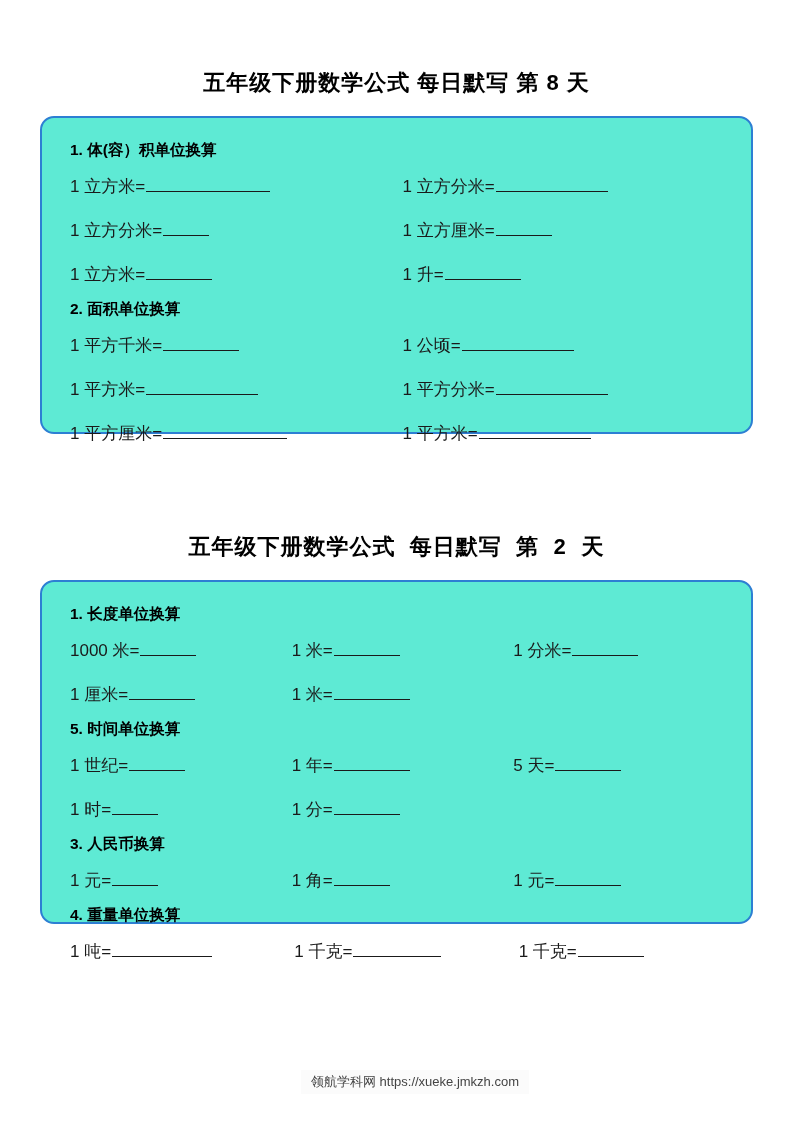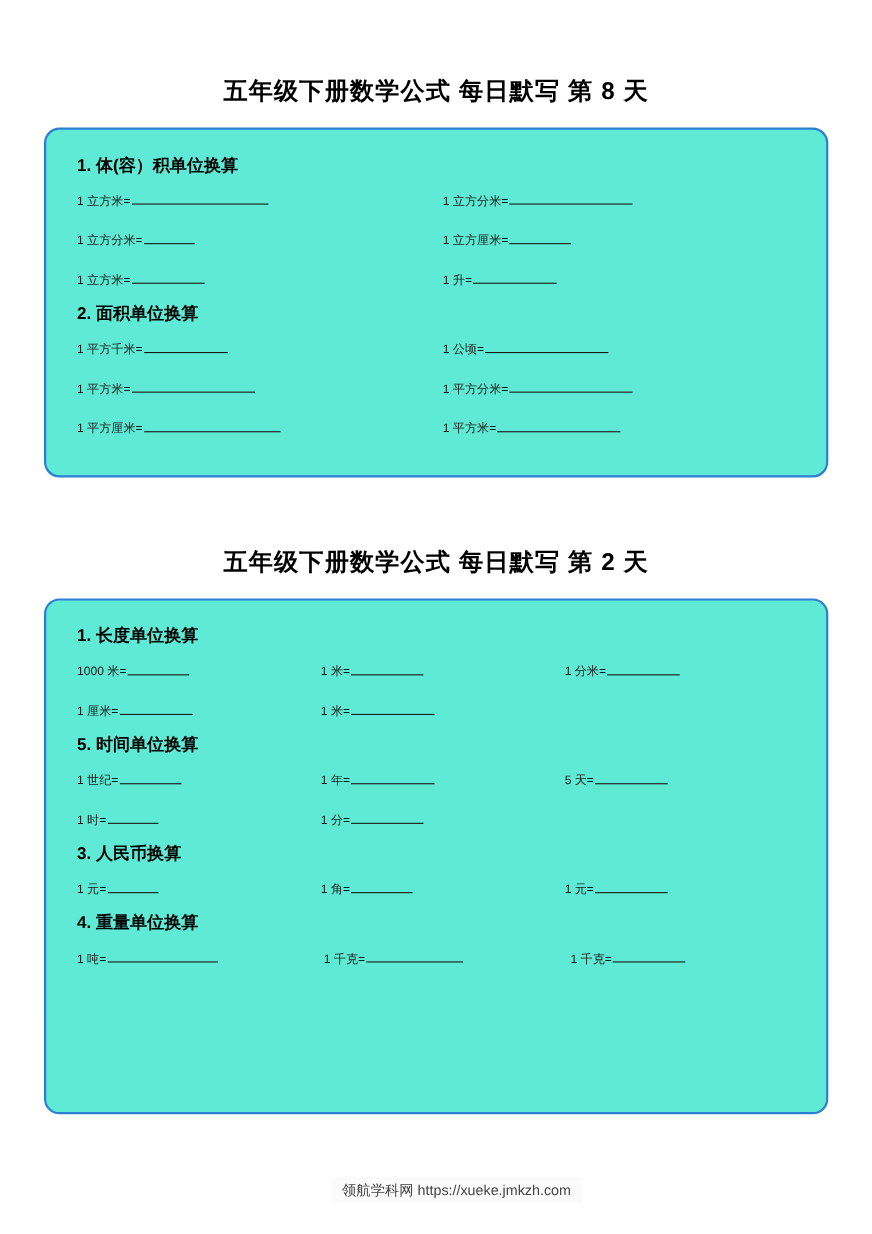--- a/index.html
+++ b/index.html
@@ -26,44 +26,44 @@
     margin-bottom: 0;
   }
   .sheet-title {
     text-align: center;
     font-weight: bold;
     font-size: 22px;
     letter-spacing: 1px;
     color: #000;
   }
   .sheet1-title { padding-top: 68px; }
-  .sheet2-title { padding-top: 62px; }
+  .sheet2-title { padding-top: 98px; font-family: Liberation Mono, monospace; }
   .card {
     border: 2px solid #2d7fd3;
     border-radius: 14px;
     margin-top: 18px;
     box-sizing: border-box;
     padding: 16px 22px 14px 22px;
     background: #5eead4;
   }
   .card1 { height: 318px; }
-  .card2 { height: 469px; }
+  .card2 { height: 344px; }
   .section-title {
     font-weight: bold;
     font-size: 15.5px;
     margin: 6px 0 6px 6px;
     color: #000;
   }
   .row {
     display: flex;
     align-items: baseline;
     margin: 0 0 6px 0;
   }
   .row .cell {
-    font-size: 11px;
+    font-size: 17px;
     white-space: nowrap;
     color: #1a1a1a;
     padding: 7px 0 7px 6px;
   }
   
   .c2 .cell { width: 50%; }
   
   .c3 .cell { width: 33.33%; }
   .c3 .cell.indentb { padding-left: 14px; }
 

